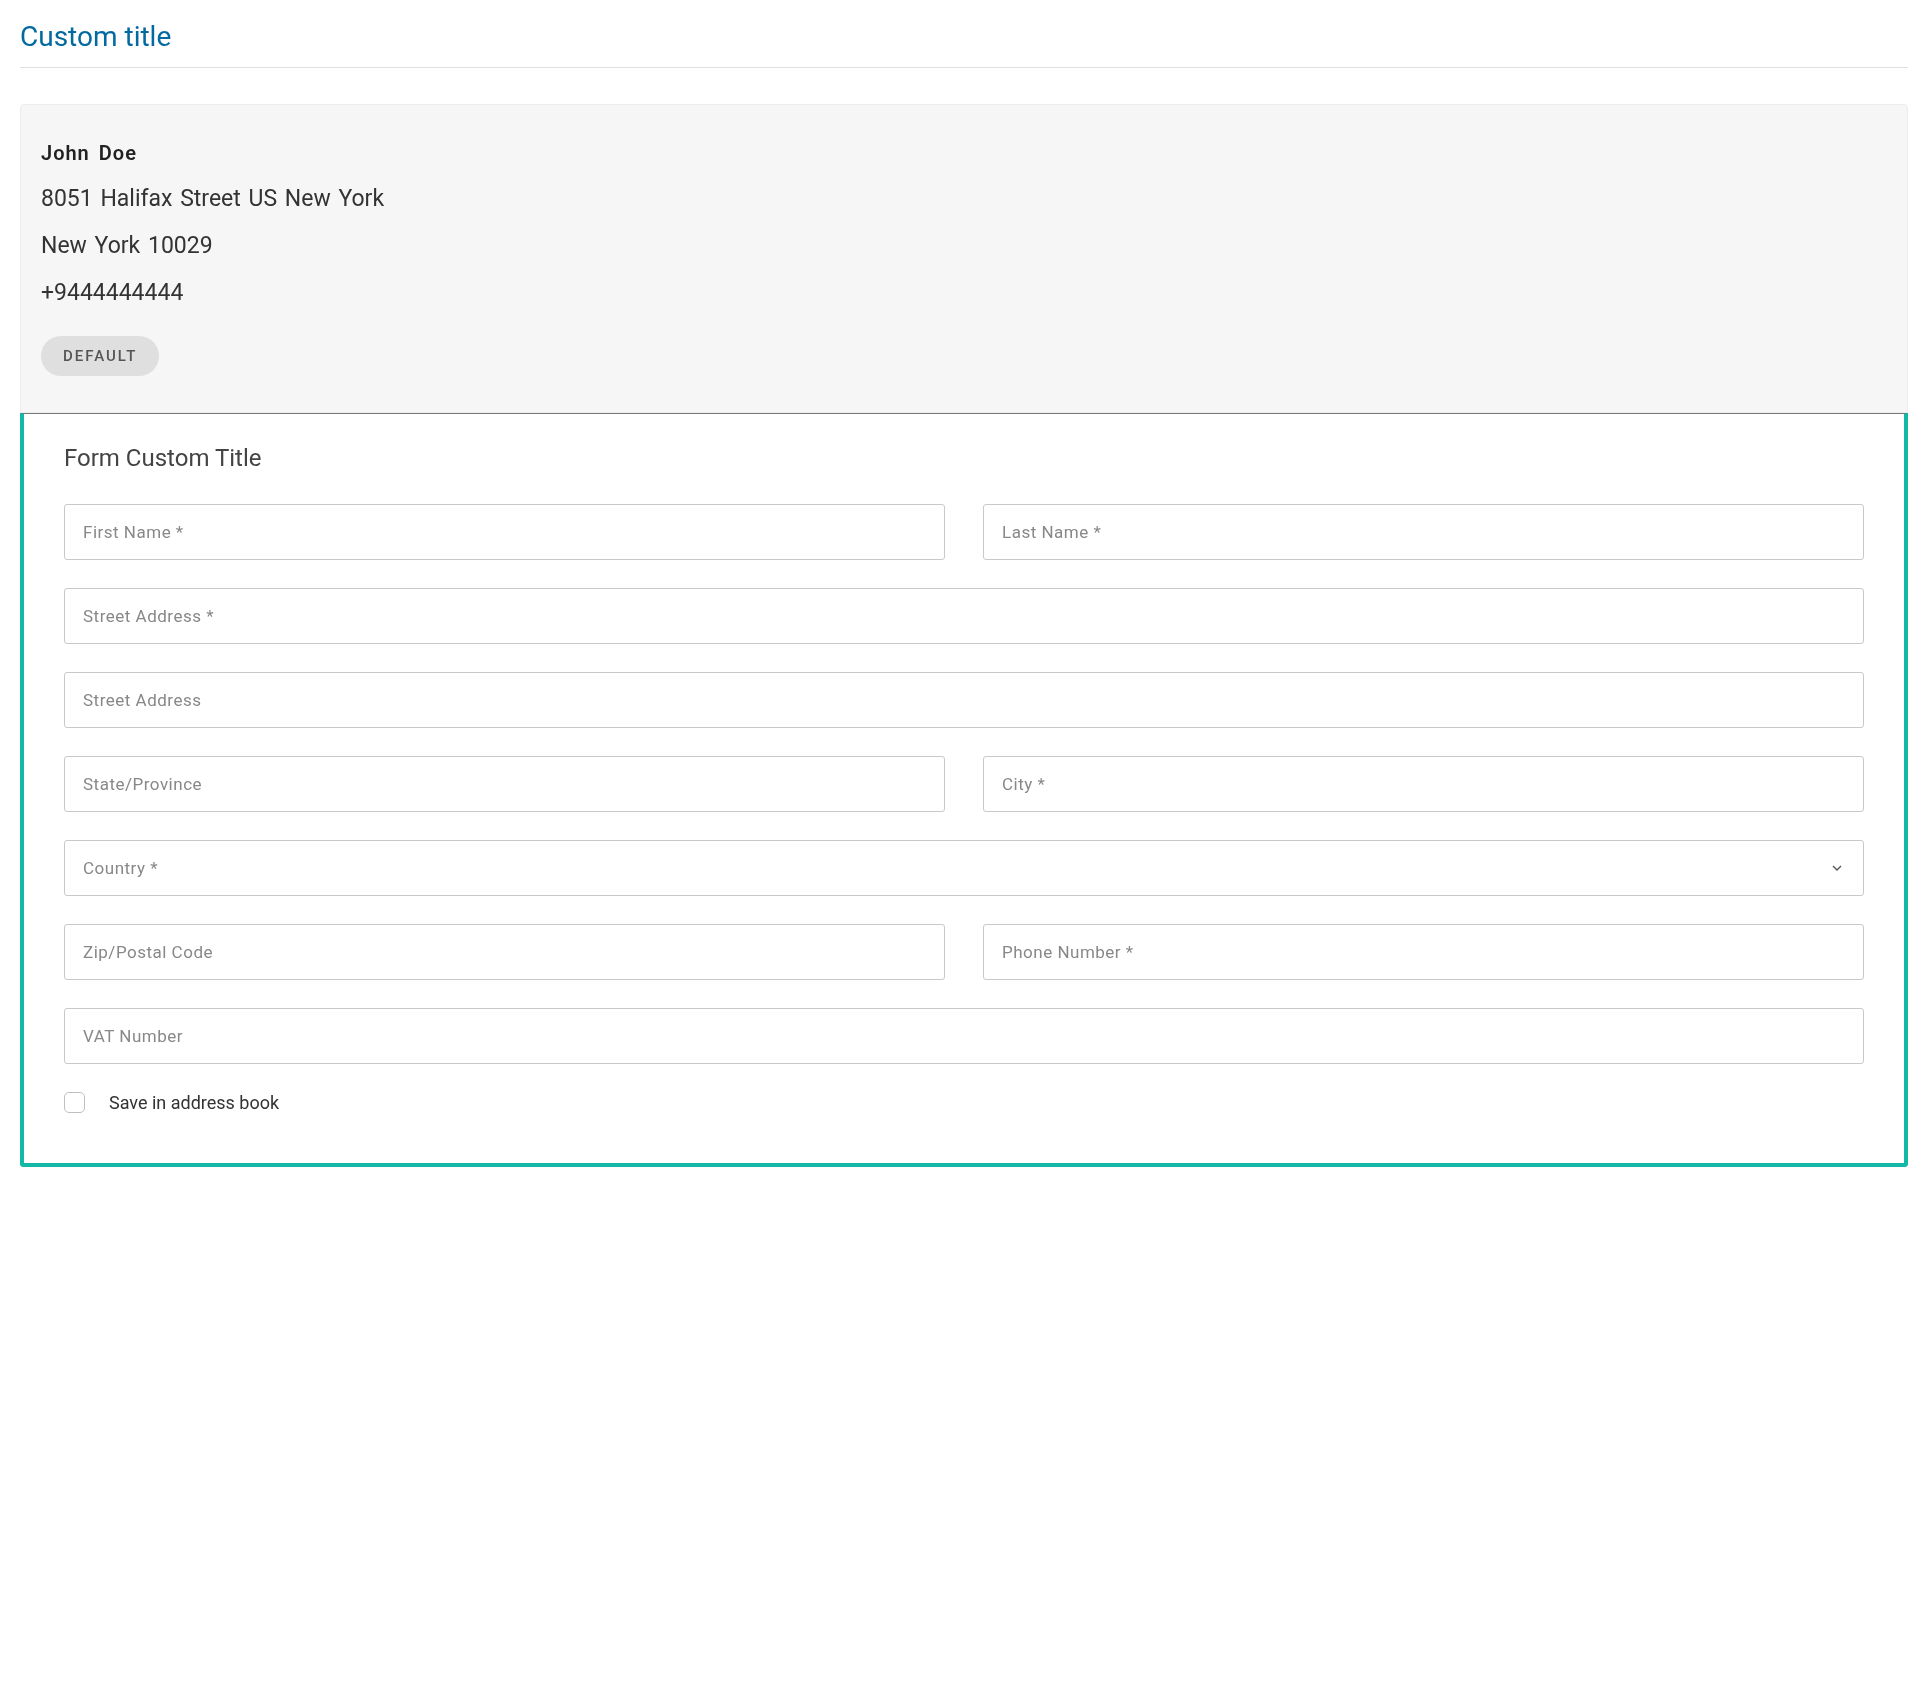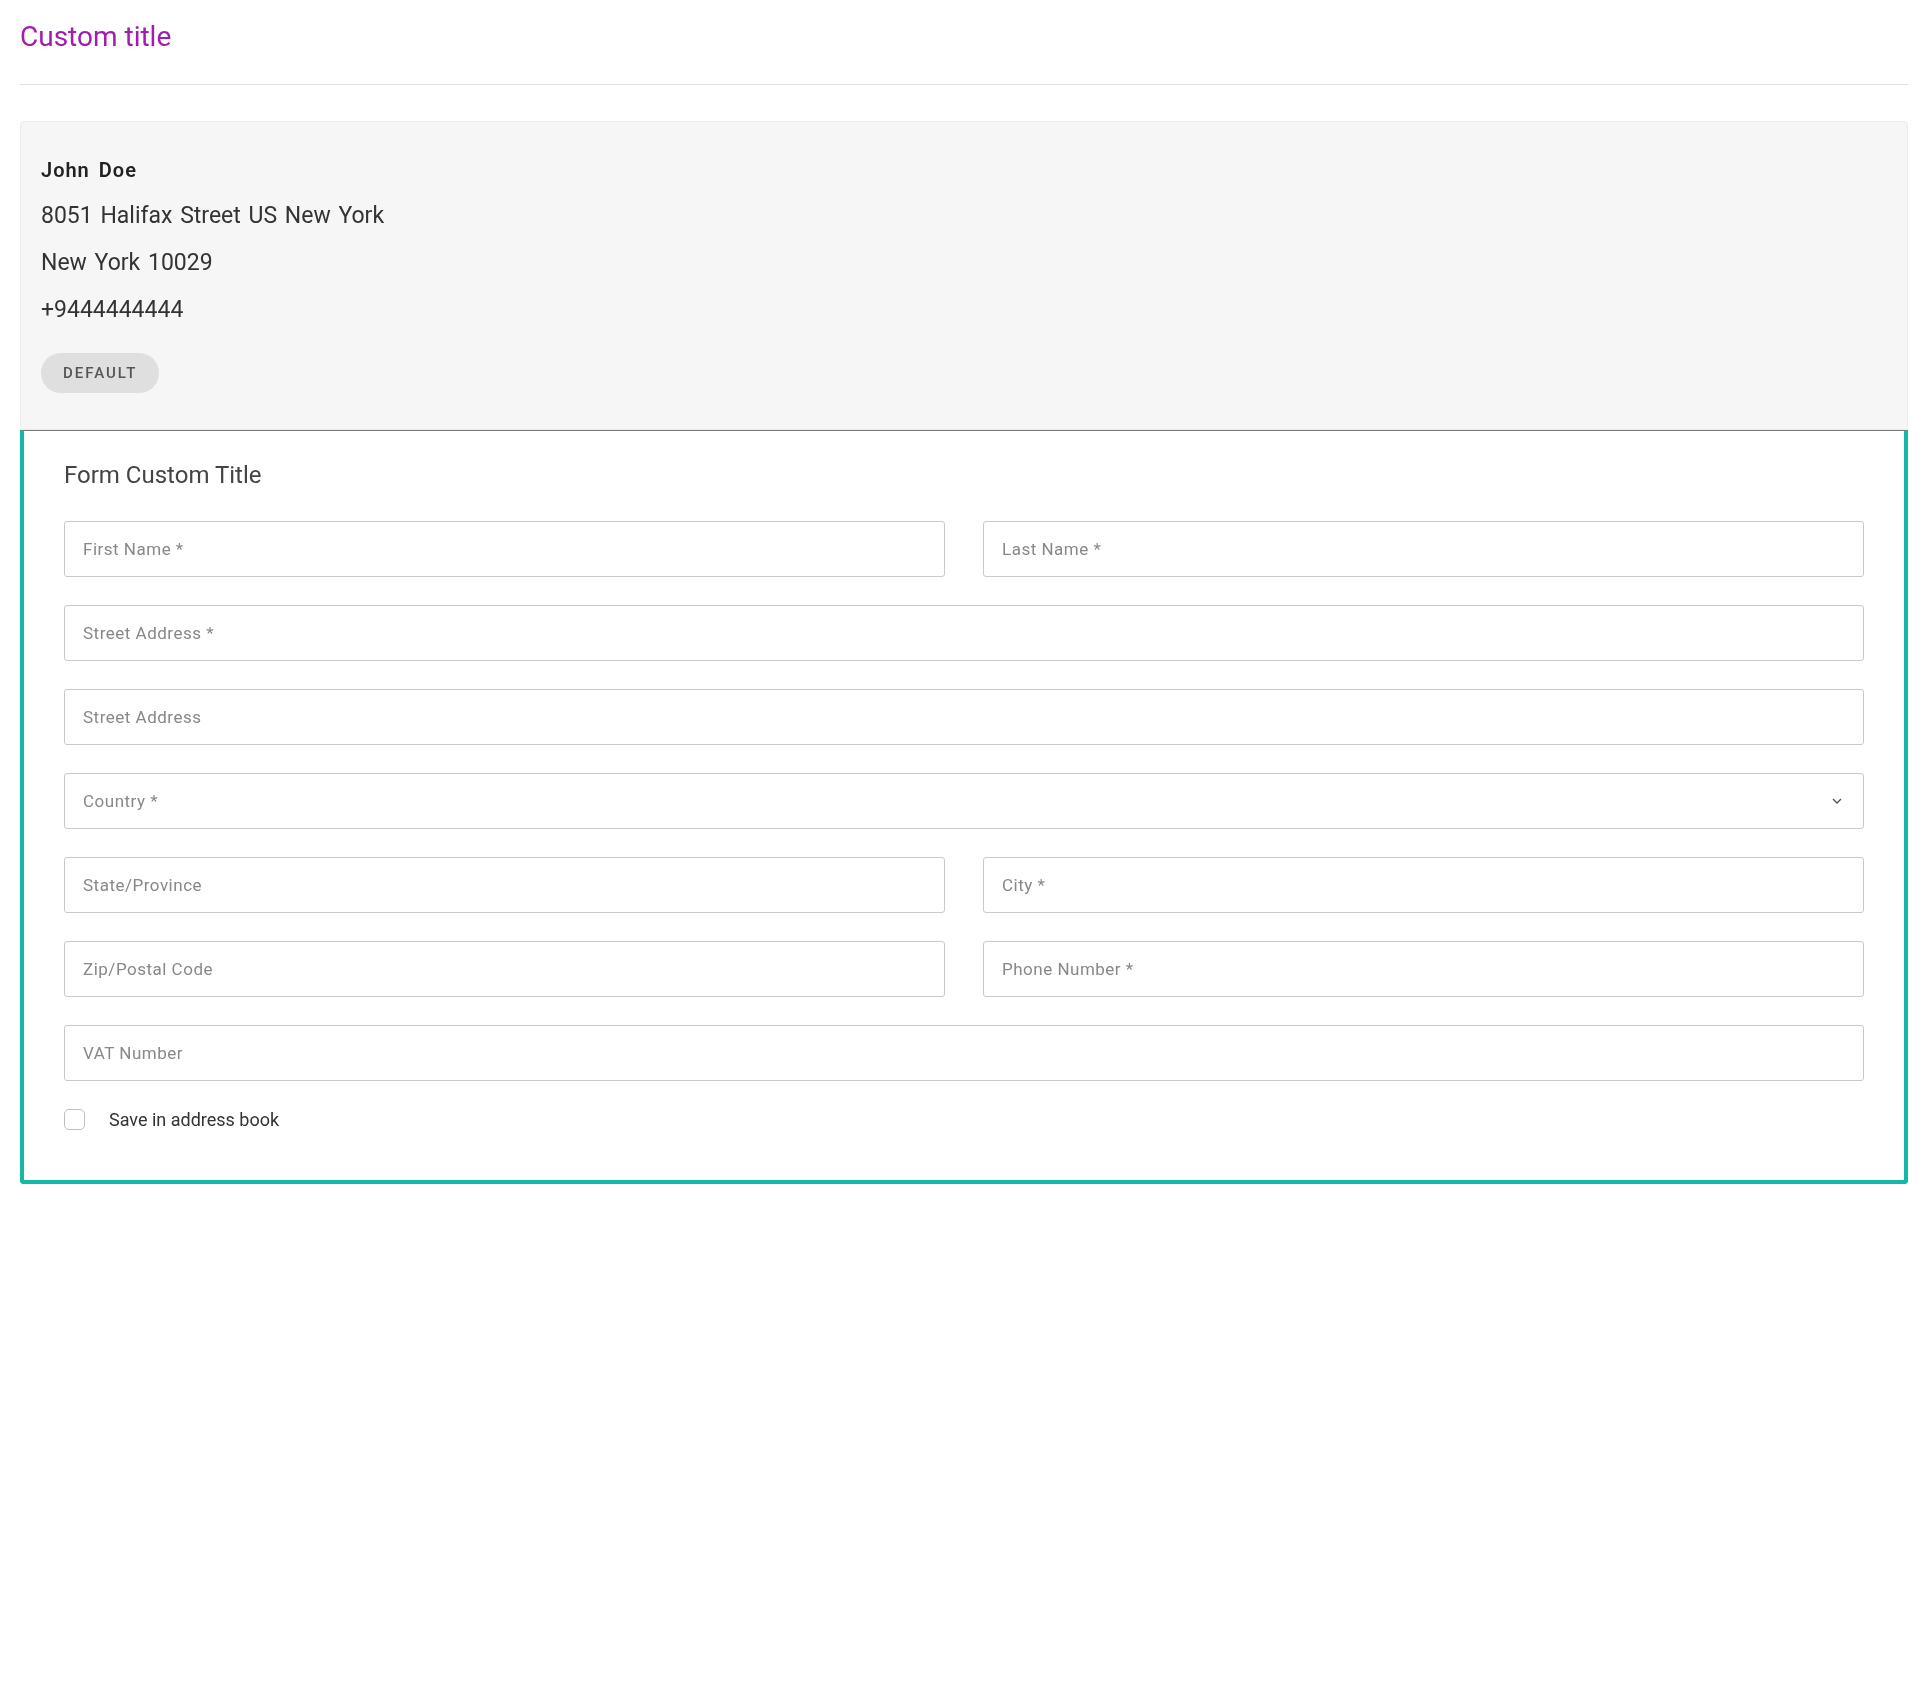--- a/index.html
+++ b/index.html
@@ -10,22 +10,22 @@
     body {
       font-family: -apple-system, BlinkMacSystemFont, "Segoe UI", Roboto, "Helvetica Neue", Arial, sans-serif;
       background: #ffffff;
       color: #2b2b2b;
       padding: 20px;
       font-size: 16px;
     }
     .page-title {
       font-size: 28px;
       font-weight: 400;
-      color: #a21caf;
-      padding-bottom: 31px;
+      color: #0369a1;
+      padding-bottom: 14px;
       border-bottom: 1px solid #e0e0e0;
       margin-bottom: 36px;
     }
     .address-card {
       background: #f6f6f6;
       border: 1px solid #ececec;
       border-radius: 4px 4px 0 0;
       padding: 36px 20px;
     }
     .address-name {
@@ -171,43 +171,43 @@
     </div>
   </div>
 
   <div class="row">
     <div class="field full">
       <input type="text" placeholder="Street Address" style="">
     </div>
   </div>
 
   <div class="row">
+    <div class="field">
+      <input type="text" placeholder="State/Province" style="">
+    </div>
+    <div class="field">
+      <input type="text" placeholder="City *" style="">
+    </div>
+  </div>
+
+  <div class="row">
     <div class="field full">
       <div class="select">
         <span class="select-placeholder">Country *</span>
         <span class="chevron">
           <svg viewBox="0 0 24 24">
               <polyline points="6 9 12 15 18 9"></polyline>
             </svg>
         </span>
       </div>
     </div>
   </div>
 
   <div class="row">
     <div class="field">
-      <input type="text" placeholder="State/Province" style="">
-    </div>
-    <div class="field">
-      <input type="text" placeholder="City *" style="">
-    </div>
-  </div>
-
-  <div class="row">
-    <div class="field">
       <input type="text" placeholder="Zip/Postal Code" style="">
     </div>
     <div class="field">
       <input type="text" placeholder="Phone Number *" style="">
     </div>
   </div>
 
   <div class="row">
     <div class="field full">
       <input type="text" placeholder="VAT Number" style="">

